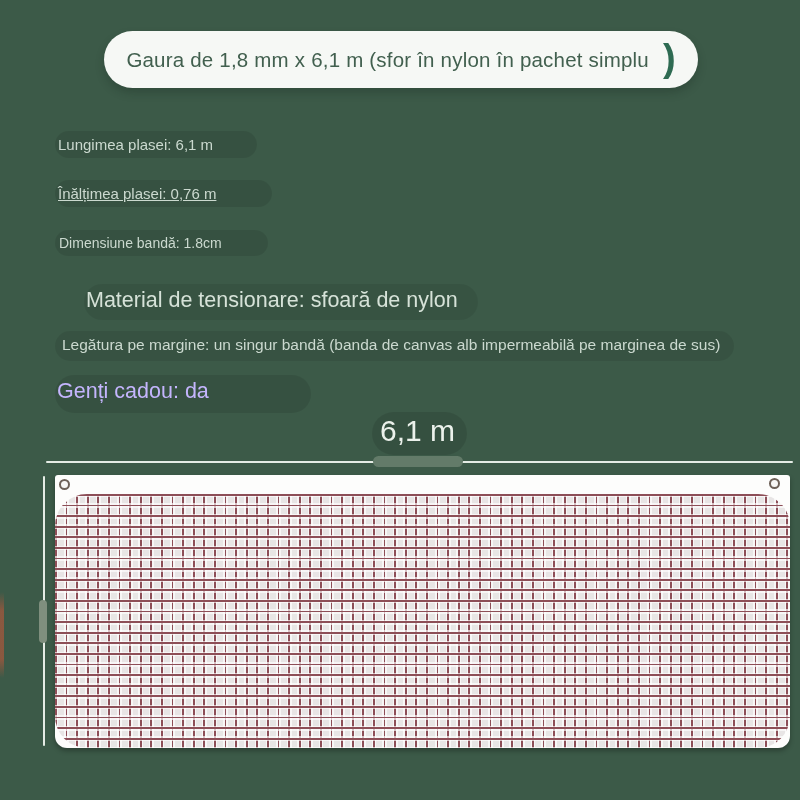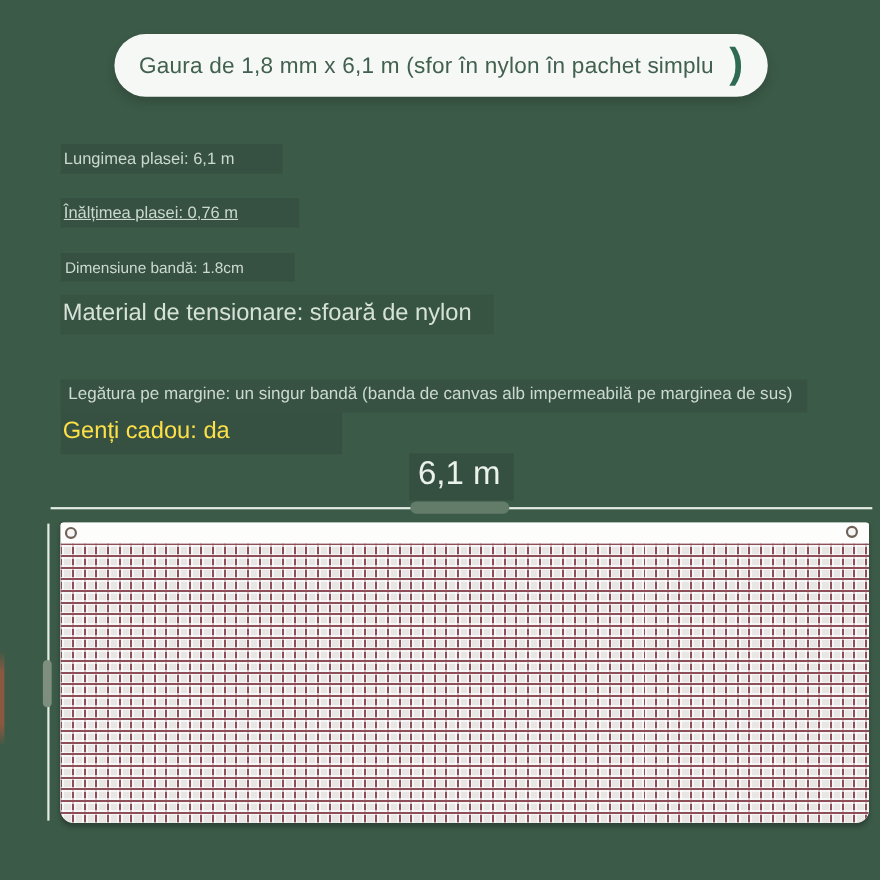--- a/index.html
+++ b/index.html
@@ -1,16 +1,16 @@
 <!DOCTYPE html>
 <html><head>
 <meta charset="utf-8">
 <title>Net product spec sheet</title>
 <style>
-  * { margin: 0; padding: 0; box-sizing: border-box; }
+  * { margin: 0; padding: 0; box-sizing: border-box; border-radius: 32px; }
   html, body { width: 800px; height: 800px; }
   body {
     font-family: "Liberation Sans", "DejaVu Sans", sans-serif;
     background: #3c5a48;
     position: relative;
     overflow: hidden;
   }
   .stage { position: absolute; inset: 0; width: 800px; height: 800px; }
 
   
@@ -42,23 +42,23 @@
   .spec {
     position: absolute;
     left: 55px;
     color: #cbd9cf;
     background: rgba(0,0,0,0.09);
     white-space: nowrap;
   }
   .spec-1 { top: 131px; font-size: 15px;   padding: 5px 44px 5px 3px; }
   .spec-2 { top: 180px; font-size: 15px;   padding: 5px 56px 5px 3px; text-decoration: underline; }
   .spec-3 { top: 230px; font-size: 14px;   padding: 5px 46px 5px 4px; }
-  .spec-4 { top: 268px; font-size: 21.5px; padding: 4px 20px 7px 2px; color: #d6e2d8; background: rgba(0,0,0,0.07); }
-  .spec-5 { top: 345px; font-size: 15.5px; padding: 5px 14px 7px 7px; background: rgba(0,0,0,0.08); }
-  .spec-6 { top: 375px; font-size: 21.5px; padding: 4px 102px 9px 2px; color: #fde047; }
+  .spec-4 { top: 284px; font-size: 21.5px; padding: 4px 20px 7px 2px; color: #d6e2d8; background: rgba(0,0,0,0.07); margin-left: 29px; }
+  .spec-5 { top: 331px; font-size: 15.5px; padding: 5px 14px 7px 7px; background: rgba(0,0,0,0.08); }
+  .spec-6 { top: 375px; font-size: 21.5px; padding: 4px 102px 9px 2px; color: #c4b5fd; }
 
   
   .dim-label {
     position: absolute;
     left: 372px; top: 412px;
     background: rgba(0,0,0,0.10);
     padding: 2px 12px 7px 8px;
     font-size: 30px;
     color: #ebf1eb;
     white-space: nowrap;

